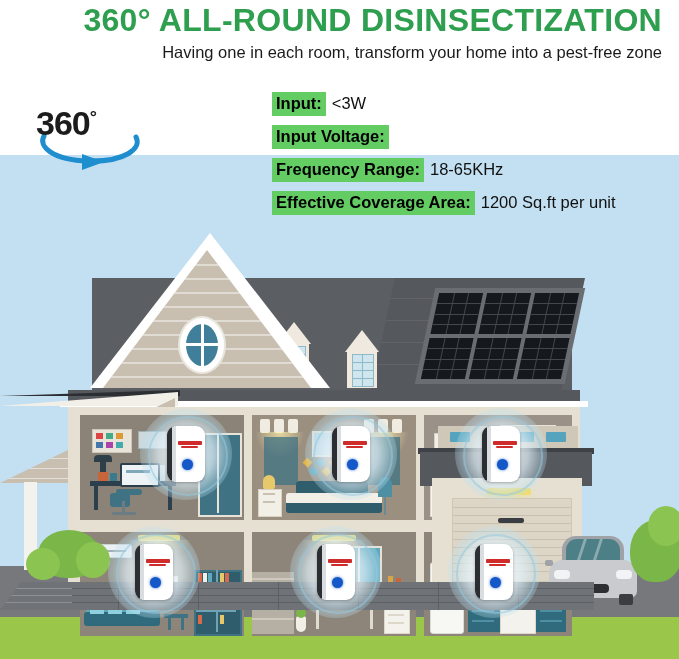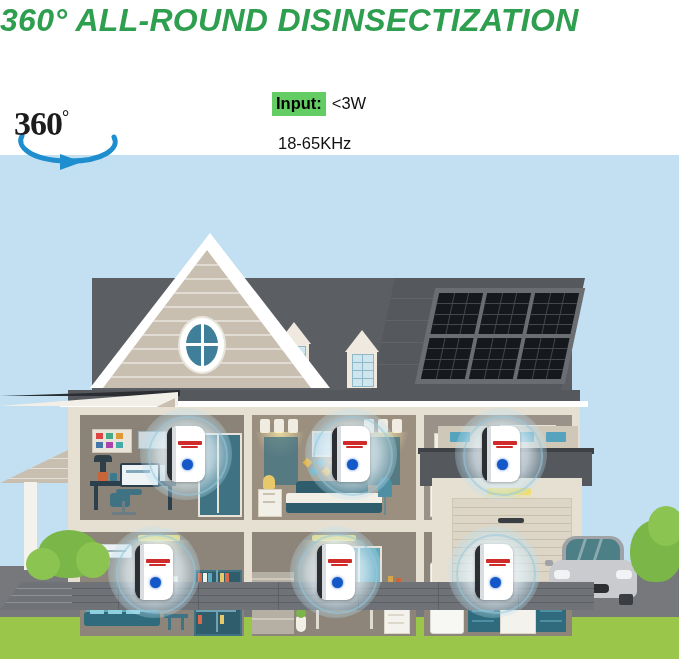--- a/index.html
+++ b/index.html
@@ -4,21 +4,21 @@
 <style>
   html,body{margin:0;padding:0;}
   body{
     width:679px;height:659px;overflow:hidden;
     font-family:"Liberation Sans", sans-serif;
     background:#ffffff;position:relative;
   }
   #stage{position:relative;width:679px;height:659px;overflow:hidden;background:#fff;}
 
   
-  .hdr{position:absolute;left:0;top:0;width:662px;height:72px;z-index:40;text-align:left;font-style:italic;}
+  .hdr{position:absolute;left:0;top:0;width:662px;height:72px;z-index:40;text-align:right;}
   .hdr-title{
     font-size:32px;font-weight:700;color:#2e9e4f;letter-spacing:.3px;
     line-height:36px;margin-top:2px;white-space:nowrap;
   }
   .hdr-sub{
     font-size:16.5px;color:#1b1b1b;line-height:22px;margin-top:3px;white-space:nowrap;
   }
 
   
   .sky{position:absolute;left:0;top:155px;width:679px;height:447px;background:#c3e0f2;z-index:1;}
@@ -28,21 +28,21 @@
   
   .specs{position:absolute;left:272px;top:92px;width:404px;z-index:45;}
   .spec-row{display:flex;align-items:baseline;margin-bottom:9px;white-space:nowrap;}
   .spec-key{
     background:#63cc63;color:#000;font-weight:700;font-size:16.5px;
     padding:2px 4px 3px 4px;line-height:19px;
   }
   .spec-val{color:#111;font-size:16.5px;font-weight:400;margin-left:6px;line-height:19px;}
 
   
-  .badge360{position:absolute;left:8px;top:96px;width:120px;height:72px;z-index:45;font-family:Liberation Serif, serif;}
+  .badge360{position:absolute;left:30px;top:96px;width:120px;height:72px;z-index:45;}
   .badge360 .txt{
     position:absolute;left:6px;top:2px;font-size:34px;font-weight:700;color:#1c1c1c;
     letter-spacing:-1px;line-height:38px;
   }
   .badge360 .deg{font-size:18px;vertical-align:super;font-weight:700;}
   .badge360 svg{position:absolute;left:0;top:14px;}
 
   
   .house{position:absolute;left:0;top:230px;width:679px;height:400px;z-index:5;}
 
@@ -170,43 +170,50 @@
   .lamp-glow{position:absolute;background:radial-gradient(ellipse at 50% 0,rgba(255,240,170,.75),rgba(255,240,170,0) 72%);}
   .ceil-lamp{position:absolute;height:6px;background:#f0dd6b;border-radius:2px;}
 </style>
 </head>
 <body>
 
 <div id="stage">
 
   <div class="hdr">
     <div class="hdr-title">360° ALL-ROUND DISINSECTIZATION</div>
+    <div class="hdr-sub">Having one in each room, transform your home into a pest-free zone</div>
   </div>
 
   <div class="sky"></div>
   <div class="road"></div>
   <div class="grass"></div>
 
   <div class="badge360">
     <svg width="120" height="60" viewBox="0 0 120 60">
       <path d="M14 26 C8 36, 22 50, 58 51 C96 52, 112 38, 106 27" fill="none" stroke="#1f8ecf" stroke-width="5" stroke-linecap="round"></path>
       <path d="M52 44 L74 52 L52 60 Z" fill="#1f8ecf"></path>
     </svg>
     <div class="txt"><span>360</span><span class="deg">°</span></div>
   </div>
 
   <div class="specs">
     <div class="spec-row">
       <span class="spec-key">Input:</span>
       <span class="spec-val">&lt;3W</span>
     </div>
     <div class="spec-row">
+      <span class="spec-key">Input Voltage:</span>
     </div>
     <div class="spec-row">
+      <span class="spec-key">Frequency Range:</span>
       <span class="spec-val">18-65KHz</span>
+    </div>
+    <div class="spec-row">
+      <span class="spec-key">Effective Coverage Area:</span>
+      <span class="spec-val">1200 Sq.ft per unit</span>
     </div>
   </div>
 
   <div class="house">
 
     <div class="roof-main"></div>
     <div class="roof-right">
       <div class="roof-strip" style="top:20px"></div>
       <div class="roof-strip" style="top:42px"></div>
       <div class="roof-strip" style="top:64px"></div>

